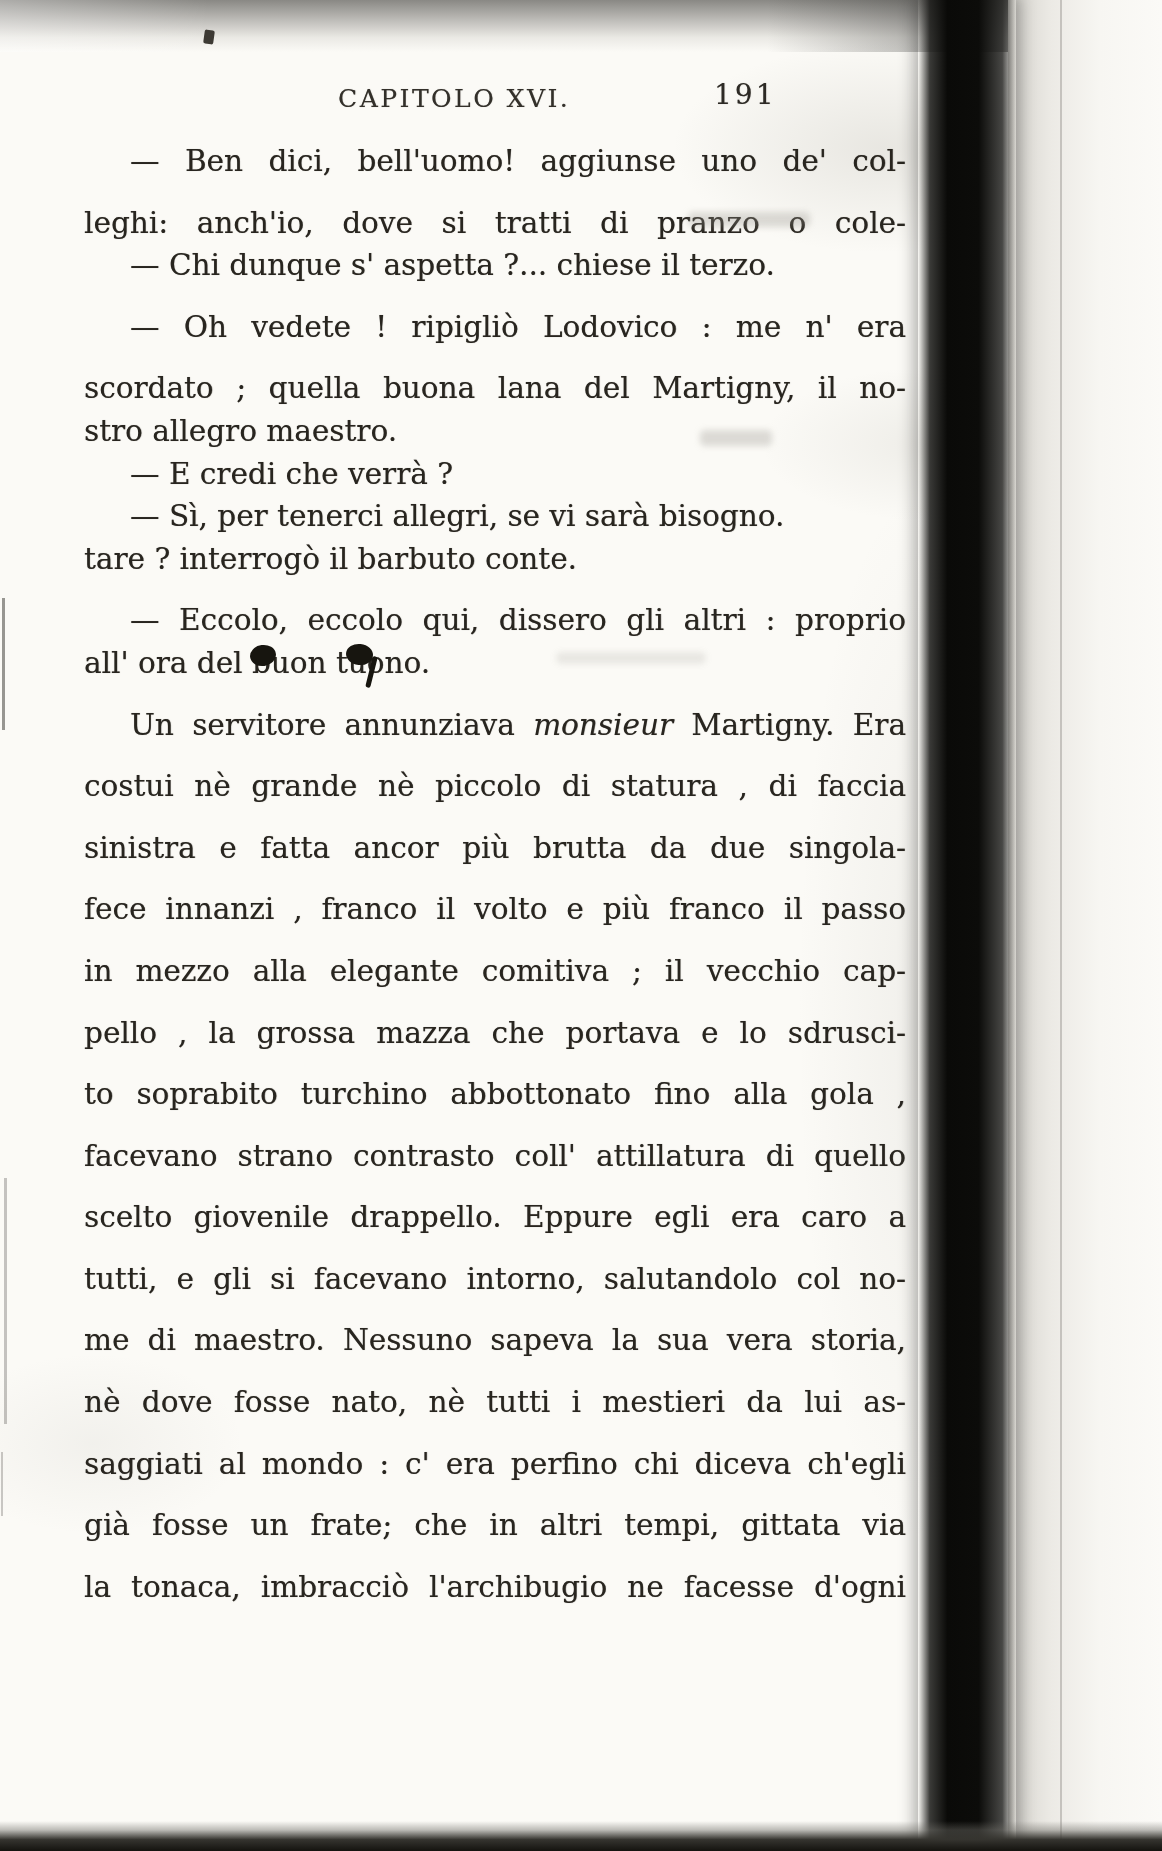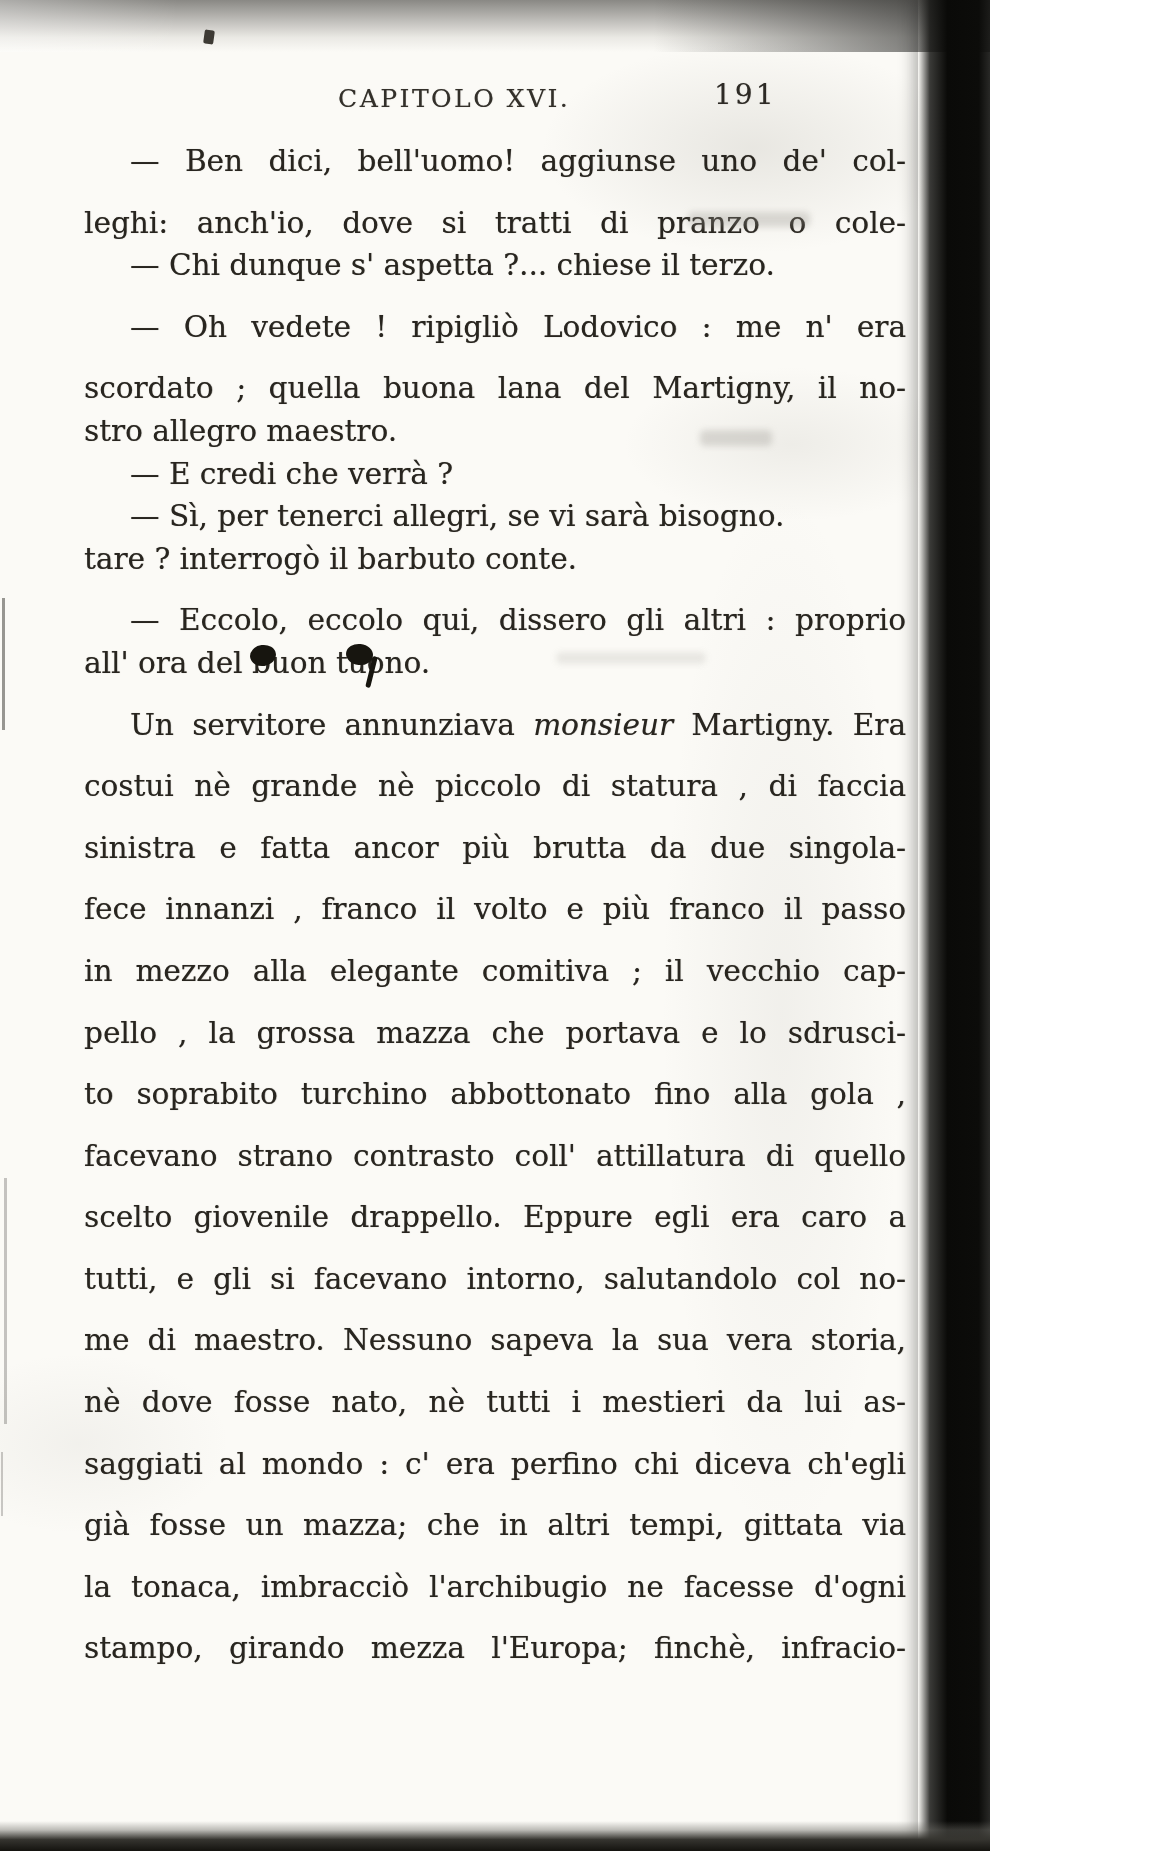--- a/index.html
+++ b/index.html
@@ -1,20 +1,20 @@
 <!DOCTYPE html>
 <html><head>
 <meta charset="utf-8">
 <style>
   html, body { margin: 0; padding: 0; background: #ffffff; }
   body { width: 1162px; height: 1851px; }
 
   .page {
     position: relative;
-    width: 990px;
+    width: 1162px;
     height: 1851px;
     overflow: hidden;
     background-color: #fbfaf6;
     background-image:
       radial-gradient(ellipse 300px 150px at 76% 8%, rgba(165,162,152,0.22), transparent 70%),
       radial-gradient(ellipse 240px 110px at 80% 24%, rgba(170,168,158,0.16), transparent 70%),
       radial-gradient(ellipse 160px 700px at 79% 55%, rgba(150,148,140,0.10), transparent 75%),
       radial-gradient(ellipse 200px 120px at 8% 78%, rgba(160,158,150,0.10), transparent 75%);
     font-family: "DejaVu Serif", "Liberation Serif", serif;
     color: #262420;
@@ -141,23 +141,22 @@
       <div class="line fill">fece innanzi , franco il volto e più franco il passo</div>
       <div class="line fill">in mezzo alla elegante comitiva ; il vecchio cap-</div>
       <div class="line fill">pello , la grossa mazza che portava e lo sdrusci-</div>
       <div class="line fill">to soprabito turchino abbottonato fino alla gola ,</div>
       <div class="line fill">facevano strano contrasto coll' attillatura di quello</div>
       <div class="line fill">scelto giovenile drappello. Eppure egli era caro a</div>
       <div class="line fill">tutti, e gli si facevano intorno, salutandolo col no-</div>
       <div class="line fill">me di maestro. Nessuno sapeva la sua vera storia,</div>
       <div class="line fill">nè dove fosse nato, nè tutti i mestieri da lui as-</div>
       <div class="line fill">saggiati al mondo : c' era perfino chi diceva ch'egli</div>
-      <div class="line fill">già fosse un mazza; che in altri tempi, gittata via</div>
+      <div class="line fill">già fosse un frate; che in altri tempi, gittata via</div>
       <div class="line fill">la tonaca, imbracciò l'archibugio ne facesse d'ogni</div>
-      <div class="line fill">stampo, girando mezza l'Europa; finchè, infracio-</div>
     </div>
 
   <div class="blot blot-1"></div>
   <div class="blot blot-2"></div>
   <div class="blot blot-3"></div>
   <div class="speck"></div>
 
   <div class="margin-mark mark-1"></div>
   <div class="margin-mark mark-2"></div>
   <div class="margin-mark mark-3"></div>

